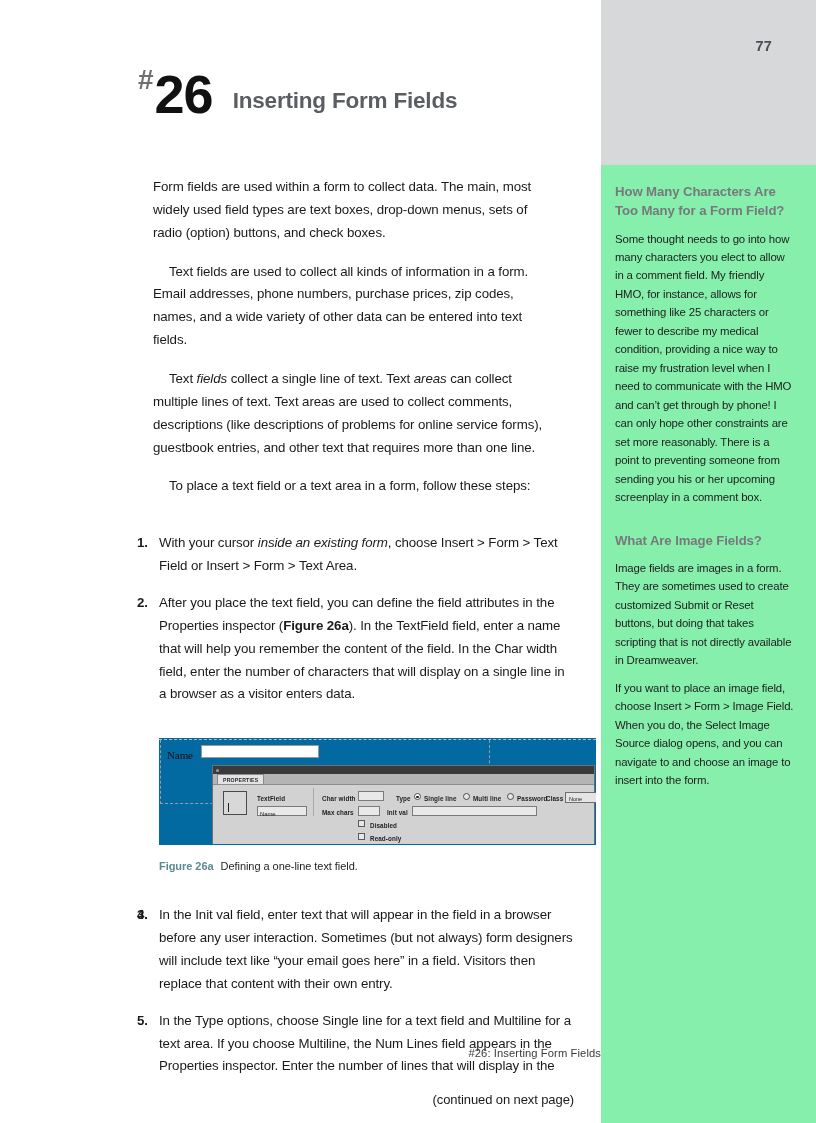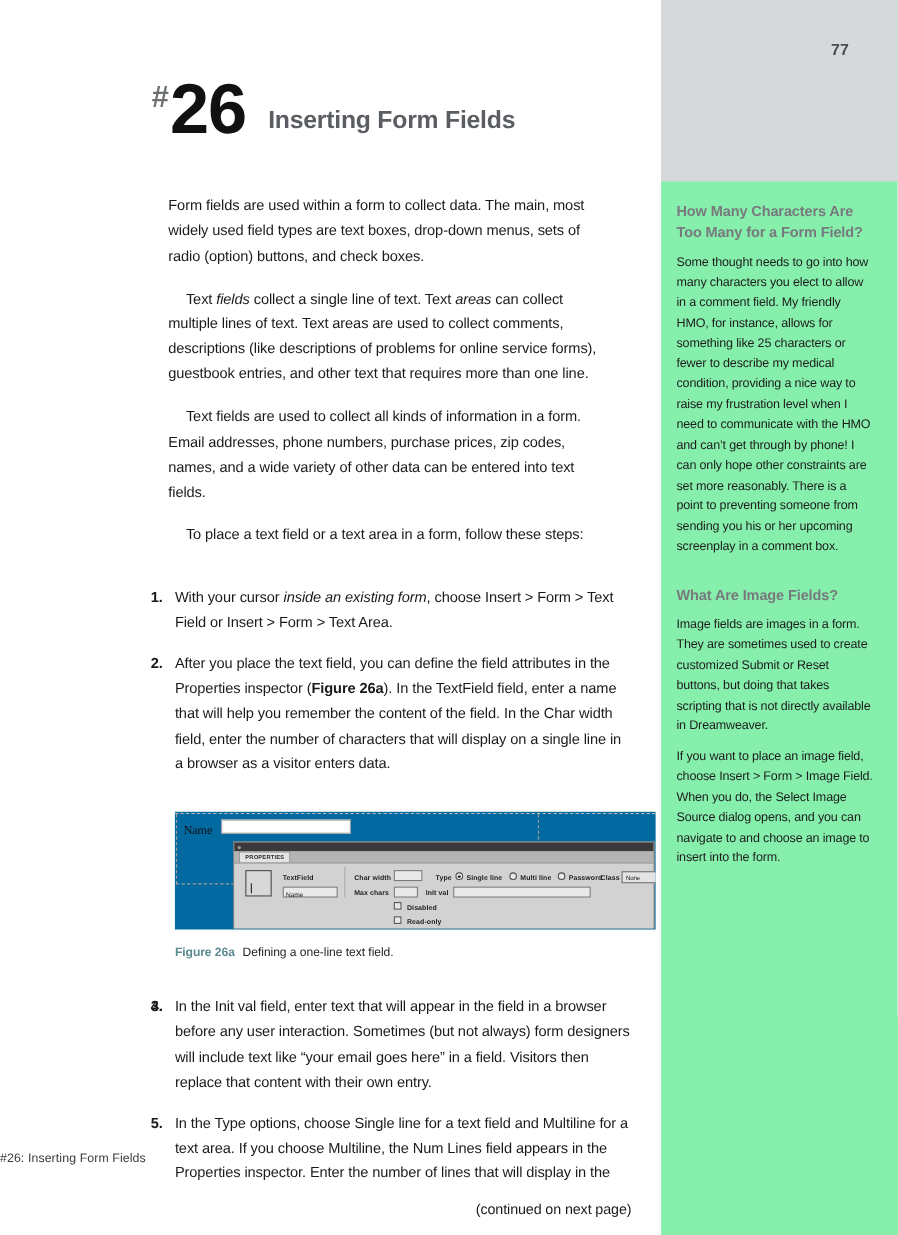--- a/index.html
+++ b/index.html
@@ -84,21 +84,21 @@
   .title-hash {
     font-size: 28px;
     font-weight: bold;
     color: #6d7073;
     line-height: 1;
     position: relative;
     top: -24px;
     margin-right: 1px;
   }
   .title-number {
-    font-size: 64px;
+    font-size: 54px;
     font-weight: bold;
     color: #111111;
     line-height: 0.85;
     letter-spacing: -1px;
   }
   .title-text {
     font-size: 22.5px;
     font-weight: bold;
     color: #5a5d61;
     margin-left: 20px;
@@ -151,21 +151,21 @@
     text-align: right;
     margin-top: 6px;
     letter-spacing: -0.1px;
   }
 
   .footer-line {
     position: absolute;
     left: 0;
     top: 1047px;
     width: 601px;
-    text-align: left;
+    text-align: right;
     font-size: 11.2px;
     color: #3a3a3a;
     letter-spacing: 0.1px;
   }
 
   
   .figure-wrap {
     margin-top: 20px;
     width: 437px;
   }
@@ -380,23 +380,23 @@
 
   <div class="title-row">
     <span class="title-hash">#</span>
     <span class="title-number">26</span>
     <span class="title-text">Inserting Form Fields</span>
   </div>
 
   <div class="body-area">
 
     <p class="body">Form fields are used within a form to collect data. The main, most widely used field types are text boxes, drop-down menus, sets of radio (option) buttons, and check boxes.</p>
+    <p class="body indent">Text fields are used to collect all kinds of information in a form. Email addresses, phone numbers, purchase prices, zip codes, names, and a wide variety of other data can be entered into text fields.</p>
+
     <p class="body indent"><span>Text </span><em>fields</em><span> collect a single line of text. Text </span><em>areas</em><span> can collect multiple lines of text. Text areas are used to collect comments, descriptions (like descriptions of problems for online service forms), guestbook entries, and other text that requires more than one line.</span></p>
-
-    <p class="body indent">Text fields are used to collect all kinds of information in a form. Email addresses, phone numbers, purchase prices, zip codes, names, and a wide variety of other data can be entered into text fields.</p>
 
     <p class="body indent">To place a text field or a text area in a form, follow these steps:</p>
 
     <div class="spacer-18"></div>
 
     <ol class="steps">
 
       <li>
         <span class="num">1.</span><span>With your cursor </span><em>inside an existing form</em><span>, choose Insert &gt; Form &gt; Text Field or Insert &gt; Form &gt; Text Area.</span>
       </li>

